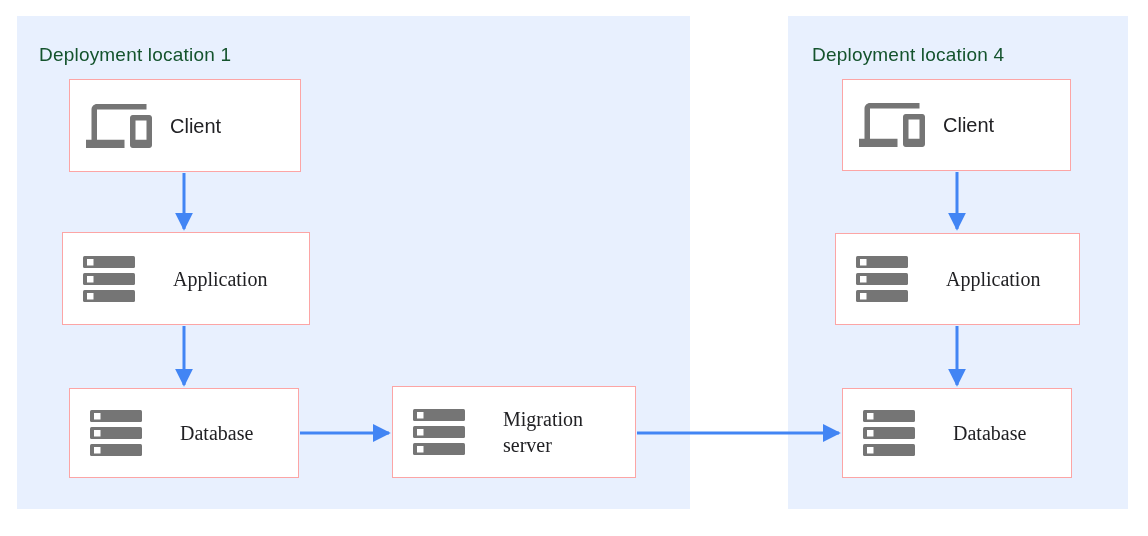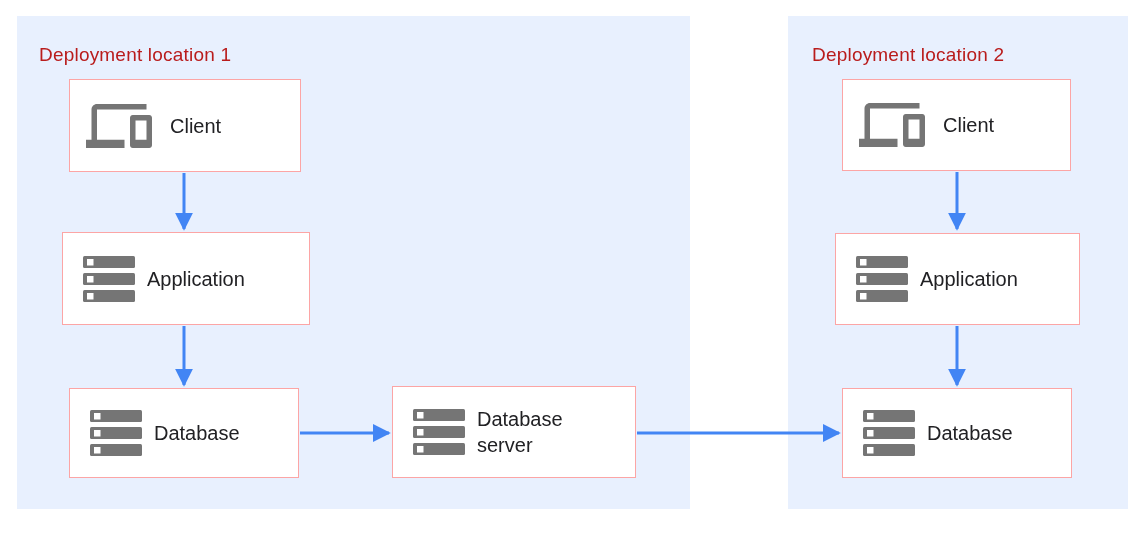--- a/index.html
+++ b/index.html
@@ -16,21 +16,21 @@
     overflow: hidden;
   }
   .region {
     position: absolute;
     background: #e8f0fe;
     box-sizing: border-box;
   }
   .region-title {
     position: absolute;
     font-size: 19px;
-    color: #b91c1c;
+    color: #14532d;
     letter-spacing: 0.2px;
     white-space: nowrap;
   }
   .node {
     position: absolute;
     background: #ffffff;
     border: 1px solid #fca5a5;
     box-sizing: border-box;
     display: flex;
     align-items: center;
@@ -42,41 +42,41 @@
     flex: 0 0 auto;
   }
   .node .label {
     font-size: 20px;
     color: #212124;
     line-height: 1.3;
   }
   .node.client-node { padding-left: 16px; }
   .node.client-node .label { margin-left: 18px; }
   .node.server-node { padding-left: 20px; }
-  .node.server-node .label { margin-left: 12px; }
+  .node.server-node .label { margin-left: 38px; font-family: Liberation Serif, serif; }
   .label.wrap { max-width: 110px; }
   .edges-overlay {
     position: absolute;
     left: 0; top: 0;
     width: 1148px;
     height: 536px;
     pointer-events: none;
   }
 </style>
 </head>
 <body>
 
 <div class="canvas">
 
   <div class="region" style="left:17px; top:16px; width:673px; height:493px;">
     <div class="region-title" style="left:22px; top:28px;">Deployment location 1</div>
   </div>
 
   <div class="region" style="left:788px; top:16px; width:340px; height:493px;">
-    <div class="region-title" style="left:24px; top:28px;">Deployment location 2</div>
+    <div class="region-title" style="left:24px; top:28px;">Deployment location 4</div>
   </div>
 
   <svg class="edges-overlay" width="1148" height="536" viewBox="0 0 1148 536">
     <defs>
       <marker id="arrowhead" viewBox="0 0 10 10" refX="9" refY="5" markerWidth="6" markerHeight="6" orient="auto">
         <path d="M0,0 L10,5 L0,10 Z" fill="#4285f4"></path>
       </marker>
     </defs>
     <g stroke="#4285f4" stroke-width="3" fill="none">
       <line x1="184" y1="173" x2="184" y2="229" marker-end="url(#arrowhead)"></line>
@@ -129,21 +129,21 @@
     <span class="icon-wrap">
       <svg width="52" height="46" viewBox="0 0 52 46" aria-hidden="true">
         <rect x="0" y="0" width="52" height="12" rx="1.5" fill="#757575"></rect>
         <rect x="0" y="17" width="52" height="12" rx="1.5" fill="#757575"></rect>
         <rect x="0" y="34" width="52" height="12" rx="1.5" fill="#757575"></rect>
         <rect x="4" y="3" width="6.5" height="6.5" fill="#ffffff"></rect>
         <rect x="4" y="20" width="6.5" height="6.5" fill="#ffffff"></rect>
         <rect x="4" y="37" width="6.5" height="6.5" fill="#ffffff"></rect>
       </svg>
     </span>
-    <span class="label wrap">Database server</span>
+    <span class="label wrap">Migration server</span>
   </div>
 
   <div class="node client-node" style="left:842px; top:79px; width:229px; height:92px;">
     <span class="icon-wrap">
       <svg width="66" height="66" viewBox="0 0 24 24" fill="#757575" aria-hidden="true">
         <path d="M4 6h18V4H4c-1.1 0-2 .9-2 2v11H0v3h14v-3H4V6zm19 2h-6c-.55 0-1 .45-1 1v10c0 .55.45 1 1 1h6c.55 0 1-.45 1-1V9c0-.55-.45-1-1-1zm-1 9h-4v-7h4v7z"></path>
       </svg>
     </span>
     <span class="label">Client</span>
   </div>

